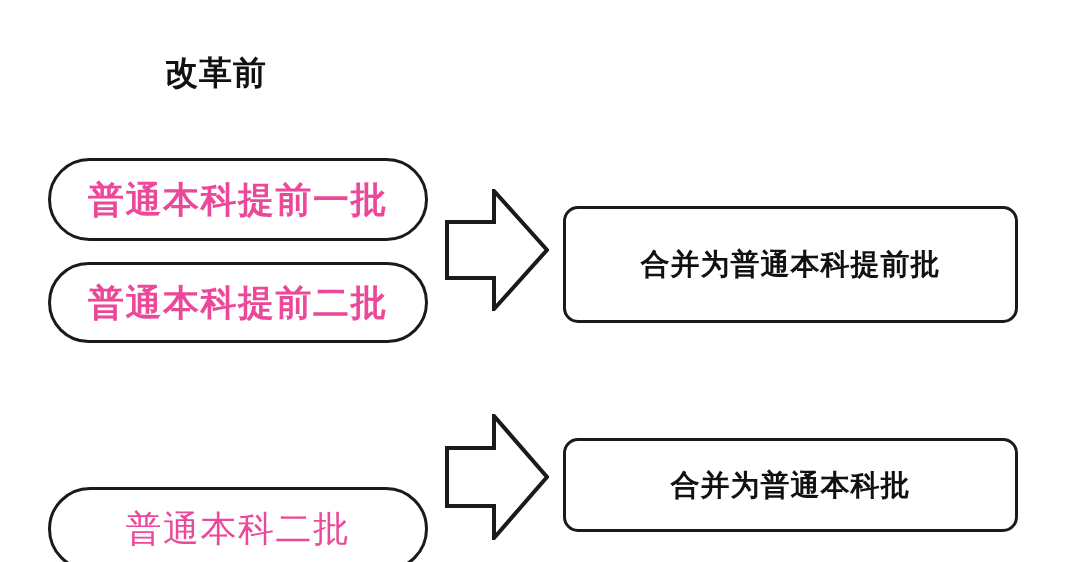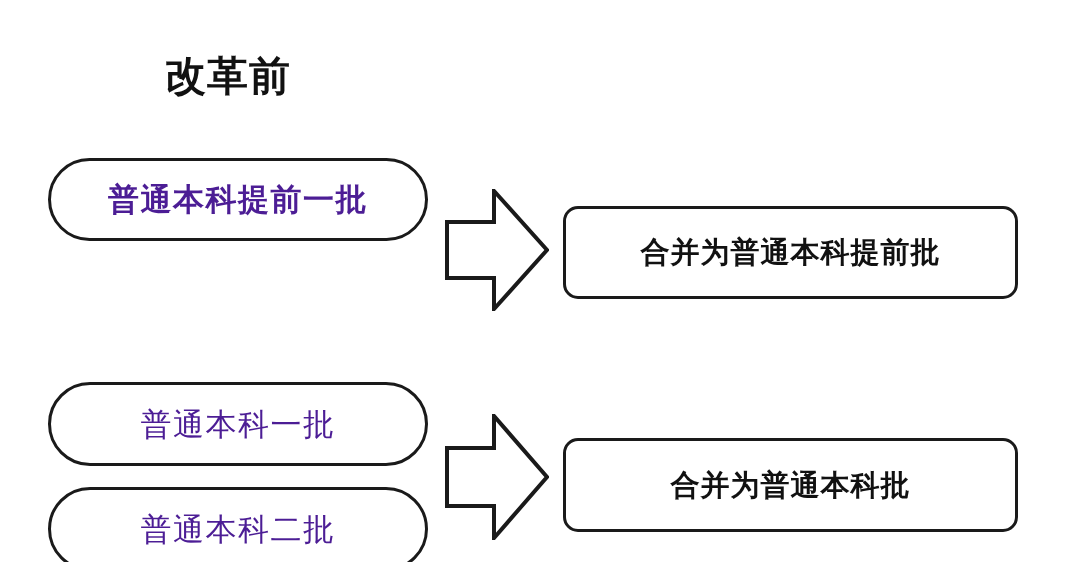--- a/index.html
+++ b/index.html
@@ -13,21 +13,21 @@
     height: 562px;
     background: #ffffff;
     overflow: hidden;
     font-family: "Liberation Sans", "DejaVu Sans", sans-serif;
     color: #0d0d0d;
   }
 
   
   .heading {
     position: absolute;
-    font-size: 41px;
+    font-size: 33px;
     font-weight: 700;
     letter-spacing: 1px;
     white-space: nowrap;
     color: #111111;
     line-height: 1;
   }
   #heading-before { left: 165px; top: 56px; }
   #heading-after  { left: 722px; top: 56px; }
 
   
@@ -37,24 +37,24 @@
     width: 380px;
     box-sizing: border-box;
     background: #ffffff;
     border: 3px solid #1a1a1a;
     border-radius: 999px;
     display: flex;
     align-items: center;
     justify-content: center;
   }
   .pill-label {
-    font-size: 31px;
+    font-size: 36px;
     letter-spacing: 1.5px;
     white-space: nowrap;
-    color: #4c1d95;
+    color: #ec4899;
     line-height: 1;
   }
   .pill-label.semi { font-weight: 700; }
   .pill-label.reg  { font-weight: 500; }
 
   #pill-0 { top: 158px; height: 83px; }
   #pill-1 { top: 262px; height: 81px; }
   #pill-2 { top: 382px; height: 84px; }
   #pill-3 { top: 487px; height: 84px; }
 
@@ -82,39 +82,39 @@
     justify-content: center;
   }
   .merged-label {
     font-size: 29px;
     font-weight: 700;
     letter-spacing: 1px;
     white-space: nowrap;
     color: #111111;
     line-height: 1;
   }
-  #merged-0 { top: 206px; height: 93px; }
+  #merged-0 { top: 206px; height: 117px; }
   #merged-1 { top: 438px; height: 94px; }
 </style>
 </head>
 <body>
 
 <div id="canvas">
 
   <div class="heading" id="heading-before">改革前</div>
 
 
   <div class="pill" id="pill-0">
     <span class="pill-label semi">普通本科提前一批</span>
   </div>
 
+  <div class="pill" id="pill-1">
+    <span class="pill-label semi">普通本科提前二批</span>
+  </div>
 
-  <div class="pill" id="pill-2">
-    <span class="pill-label reg">普通本科一批</span>
-  </div>
 
   <div class="pill" id="pill-3">
     <span class="pill-label reg">普通本科二批</span>
   </div>
 
   <div class="arrow" id="arrow-0">
     <svg viewBox="0 0 104 122" preserveAspectRatio="none" aria-hidden="true">
       <polygon points="2,33 49,33 49,2 102,61 49,120 49,89 2,89" fill="#ffffff" stroke="#1a1a1a" stroke-width="4" stroke-linejoin="miter"></polygon>
     </svg>
   </div>

